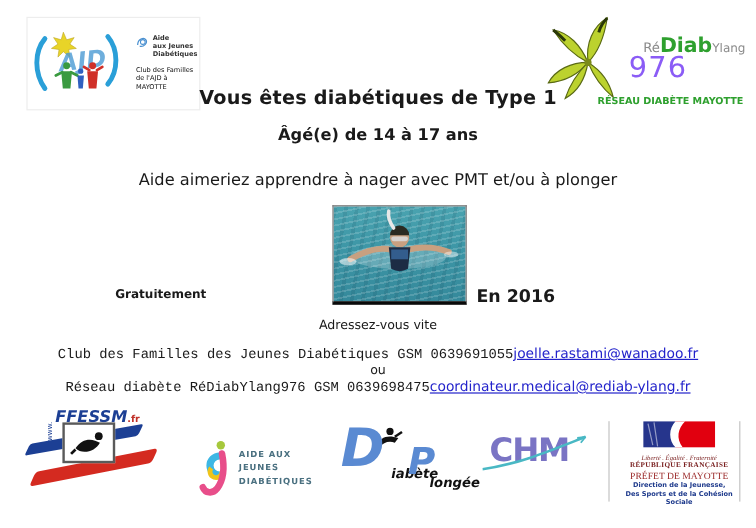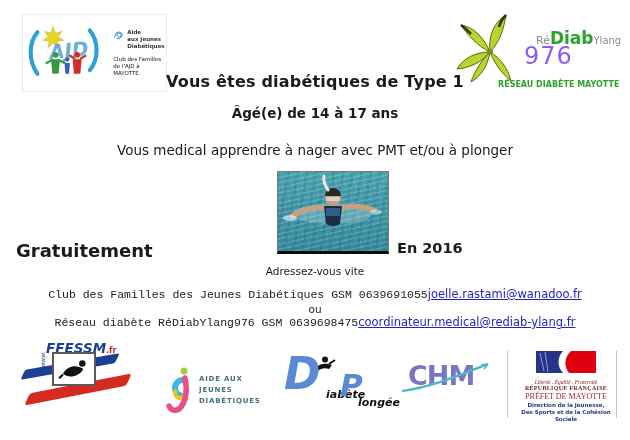--- a/index.html
+++ b/index.html
@@ -5,21 +5,21 @@
   html,body{margin:0;padding:0;background:#ffffff;}
   .page{position:relative;width:630px;height:440px;background:#fff;overflow:hidden;
         font-family:"DejaVu Sans","Liberation Sans",sans-serif;color:#1a1a1a;}
   .abs{position:absolute;}
   .ctr{left:0;right:0;text-align:center;}
 
   
   .title{top:72px;font-size:16px;font-weight:bold;letter-spacing:.2px;}
   .age{top:105px;font-size:13.5px;font-weight:bold;}
   .invite{top:142px;font-size:13.5px;}
-  .free{top:240px;left:16px;width:266px;text-align:left;font-size:18px;font-weight:bold;}
+  .free{top:240px;left:1px;width:266px;text-align:center;font-size:10px;font-weight:bold;}
   .year{top:240px;left:397px;font-size:14.5px;font-weight:bold;}
   .cta{top:265px;font-size:10.5px;}
   .c1{top:287px;font-size:11.5px;}
   .or{top:303px;font-size:10.5px;}
   .c2{top:315px;font-size:11.5px;}
   a.em{color:#2323cb;text-decoration:underline;cursor:pointer;margin-top:45px;}
   .sp{margin-right:0;font-family:Liberation Mono, monospace;}
 
   
   .photo{left:277px;top:171px;width:110px;height:79px;
@@ -134,21 +134,21 @@
     <path d="M58,3 C54,7 52,11 51,15" stroke="#2a3808" stroke-width="2.5" fill="none"></path>
     <path d="M13,13 C17,16 20,19 23,22" stroke="#2a3808" stroke-width="2.5" fill="none"></path>
     <circle cx="42" cy="40" r="3" fill="#7a8a1a"></circle>
   </svg>
   <div class="abs rediab-line"><span class="re">Ré</span><span class="diab">Diab</span><span class="ylang">Ylang</span></div>
   <div class="abs n976">976</div>
   <div class="abs rdcaption">RÉSEAU DIABÈTE MAYOTTE</div>
 
   <div class="abs ctr title">Vous êtes diabétiques de Type 1</div>
   <div class="abs ctr age">Âgé(e) de 14 à 17 ans</div>
-  <div class="abs ctr invite">Vous medical apprendre à nager avec PMT et/ou à plonger</div>
+  <div class="abs ctr invite">Aide aimeriez apprendre à nager avec PMT et/ou à plonger</div>
 
   <div class="abs photo">
     <svg width="108" height="76" viewBox="0 0 108 76">
       <ellipse cx="54" cy="42" rx="40" ry="10" fill="#ffffff" opacity="0.22"></ellipse>
       <path d="M14,44 C28,36 40,34 48,36" stroke="#c8a080" stroke-width="5" fill="none" stroke-linecap="round"></path>
       <path d="M62,36 C74,33 86,34 96,38" stroke="#c8a080" stroke-width="5" fill="none" stroke-linecap="round"></path>
       <circle cx="55" cy="26" r="8" fill="#c8a080"></circle>
       <path d="M47,24 a8,8 0 0 1 16,0 z" fill="#2a2a22"></path>
       <rect x="48" y="25" width="14" height="4" rx="2" fill="#d8d8d8" opacity="0.9"></rect>
       <path d="M50,18 C46,12 45,8 46,4" stroke="#e8e8e8" stroke-width="3" fill="none" stroke-linecap="round"></path>

